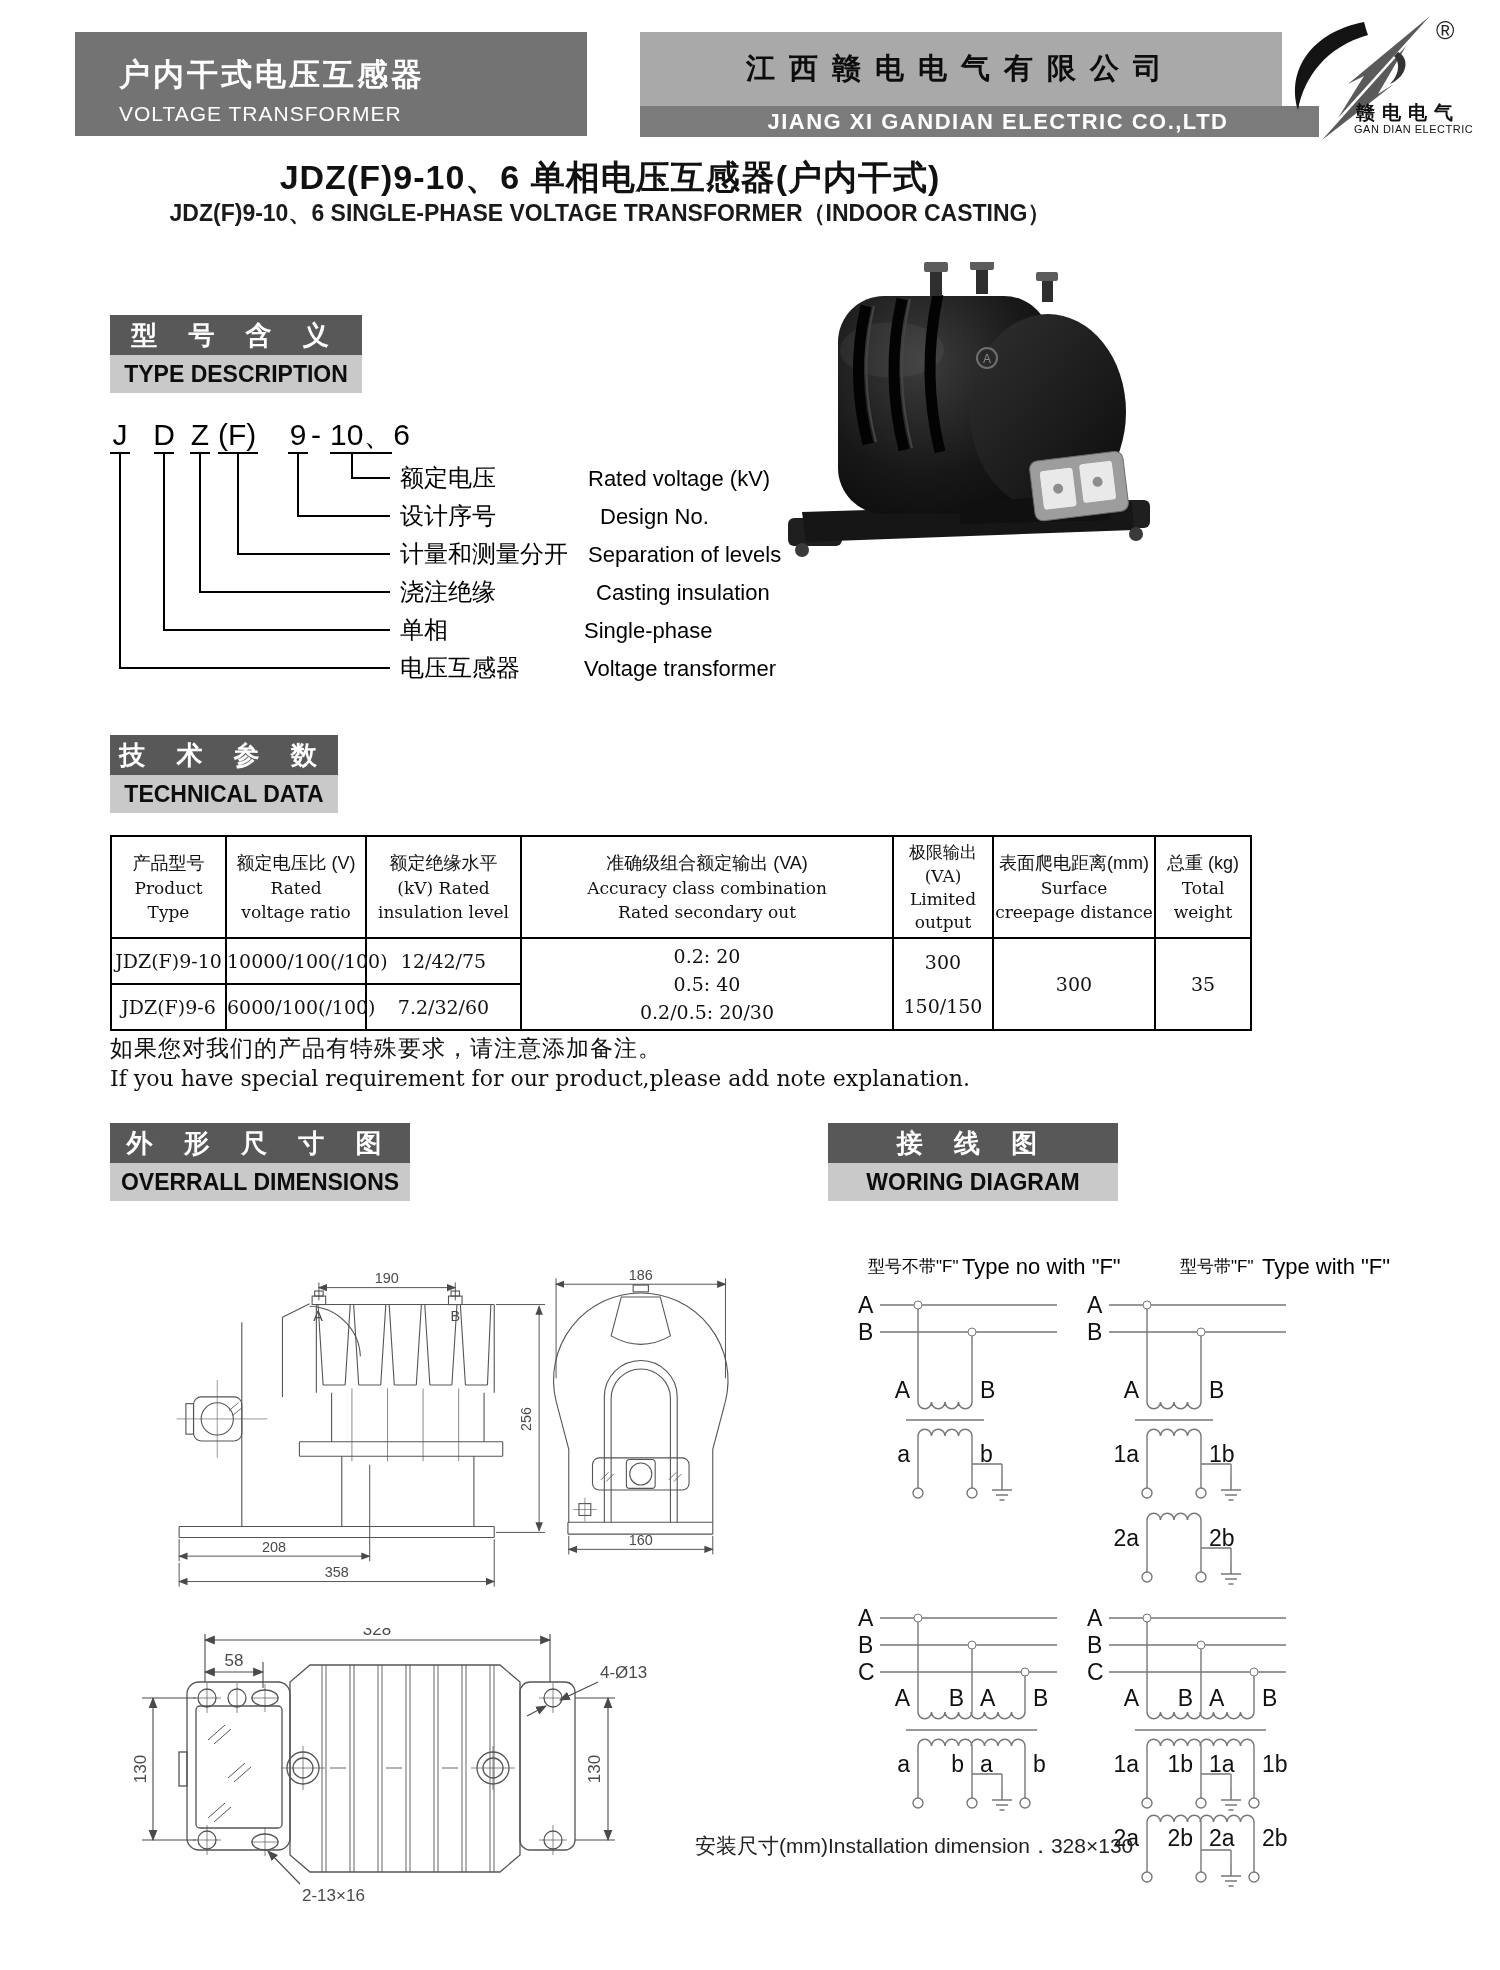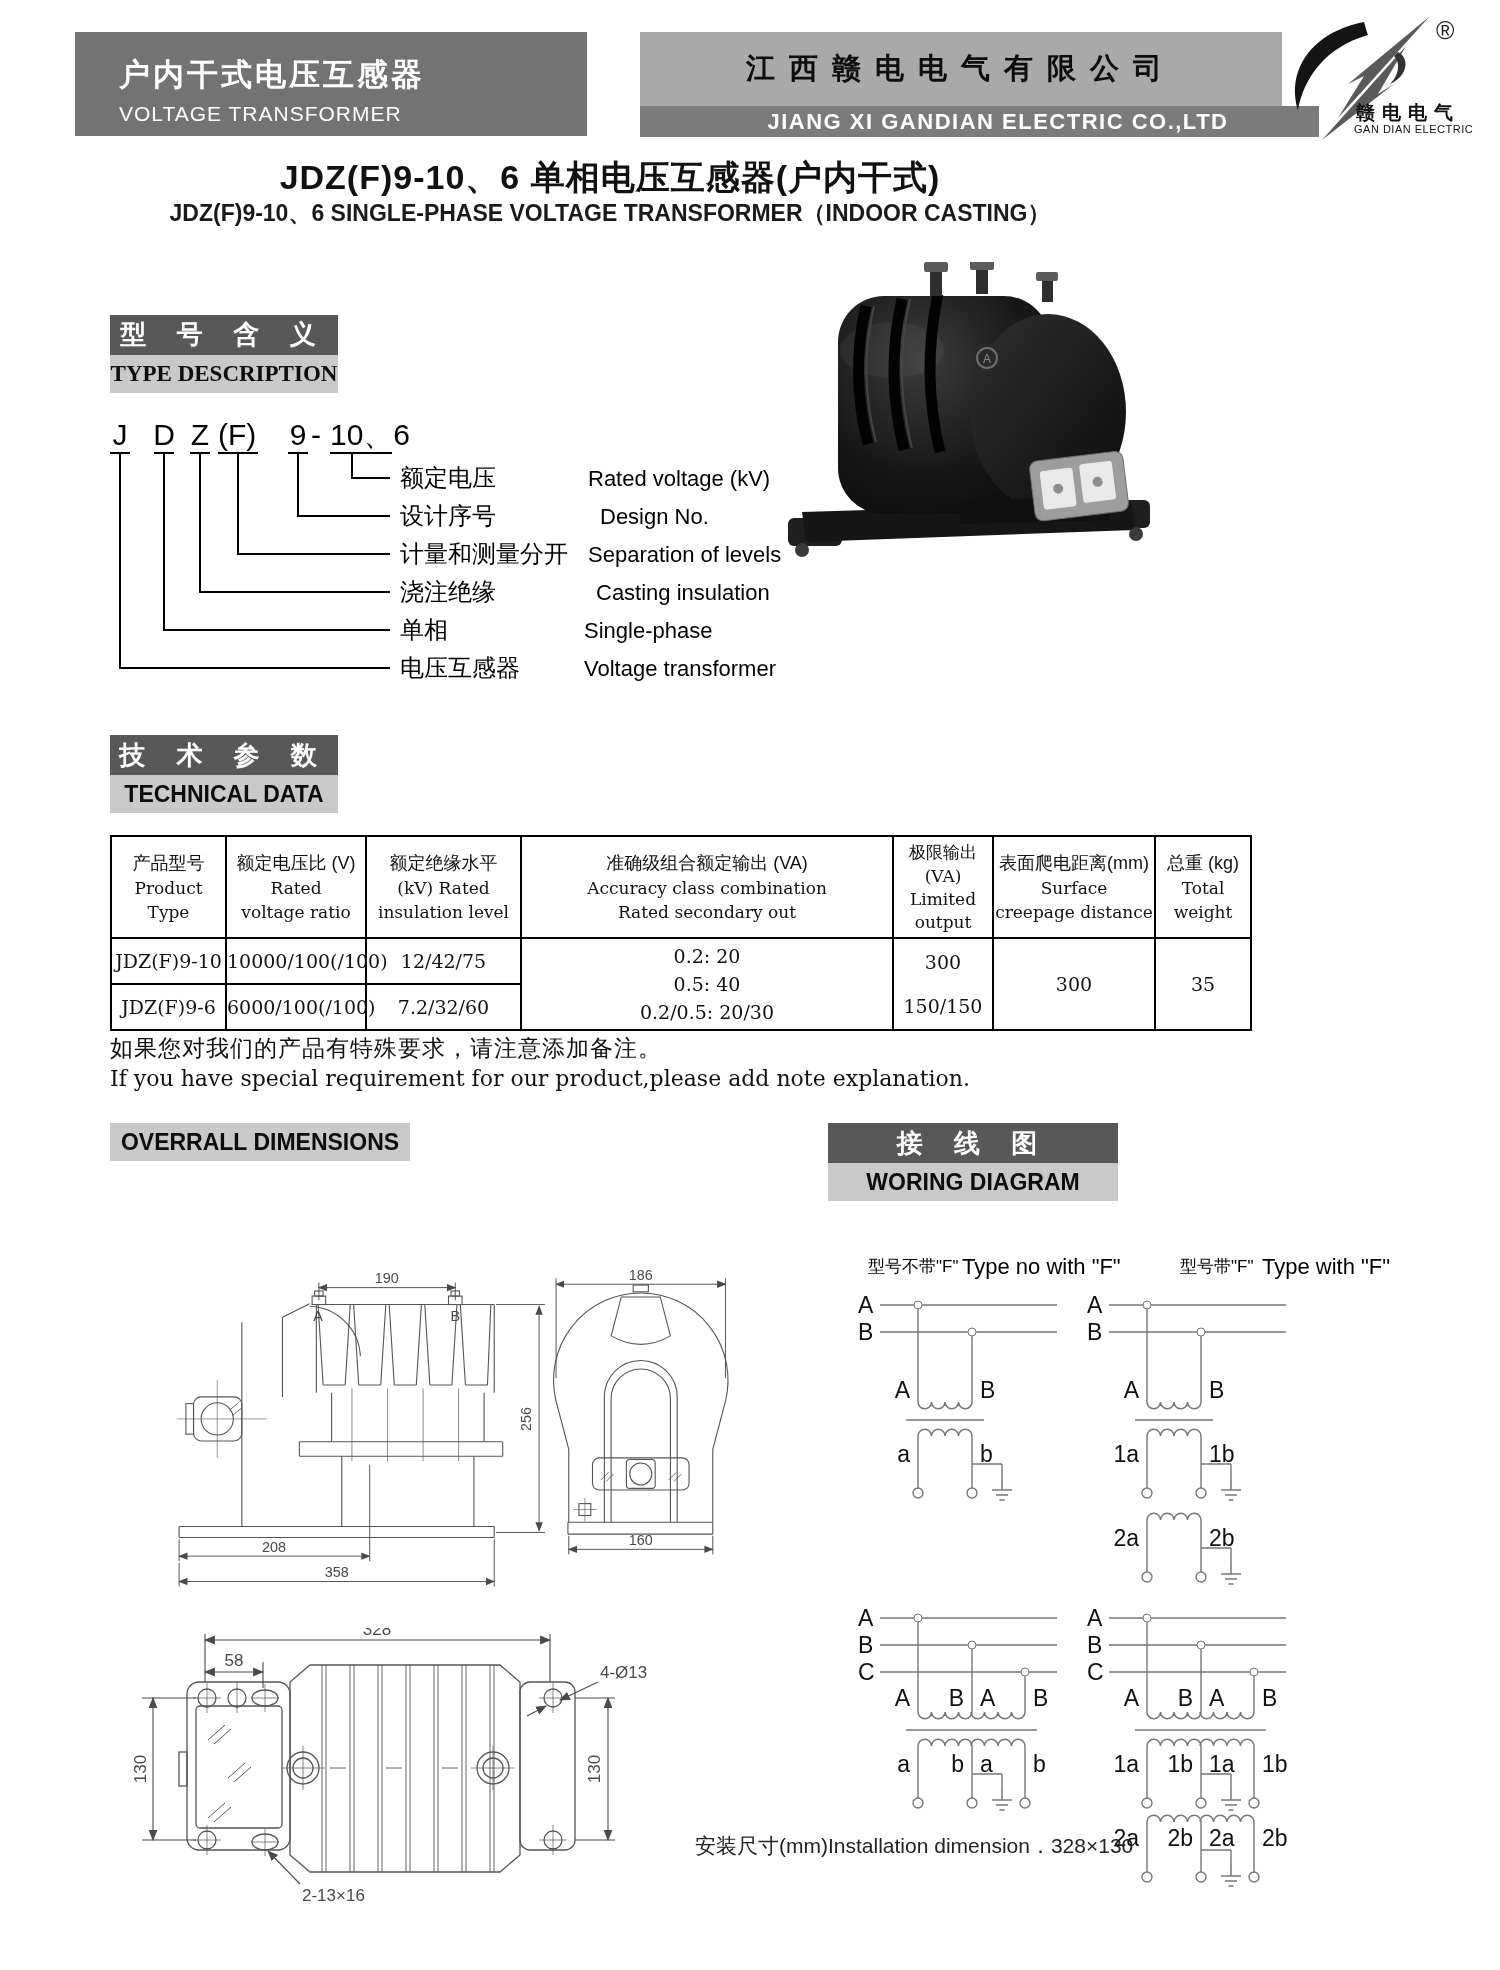--- a/index.html
+++ b/index.html
@@ -73,29 +73,30 @@
     <path d="M120,38 C132,44 130,62 112,70 C122,60 122,48 116,42 Z" fill="#333"></path>
   </svg>
   <span class="reg">®</span>
   <div class="zh">赣电电气</div>
   <div class="en">GAN DIAN ELECTRIC</div>
 </div>
 
 <div class="abs title-zh">JDZ(F)9-10、6 单相电压互感器(户内干式)</div>
 <div class="abs title-en">JDZ(F)9-10、6 SINGLE-PHASE VOLTAGE TRANSFORMER（INDOOR CASTING）</div>
 
-<div class="badge" style="left:110px;top:315px;width:228px;font-family:Liberation Serif, serif;">
+<div class="badge" style="left:110px;top:315px;width:252px;">
   <div class="bzh">型 号 含 义</div>
   <div class="ben">TYPE DESCRIPTION</div>
 </div>
 <div class="badge" style="left:110px;top:735px;width:228px;">
   <div class="bzh">技 术 参 数</div>
   <div class="ben">TECHNICAL DATA</div>
 </div>
 <div class="badge" style="left:110px;top:1123px;width:300px;">
+  <div class="bzh">外 形 尺 寸 图</div>
   <div class="ben">OVERRALL DIMENSIONS</div>
 </div>
 <div class="badge" style="left:828px;top:1123px;width:290px;">
   <div class="bzh">接 线 图</div>
   <div class="ben">WORING DIAGRAM</div>
 </div>
 
 <svg class="abs serif" style="left:100px;top:405px;" width="720" height="290" viewBox="100 405 720 290">
   <g fill="#000" font-size="30" font-family="DejaVu Serif, Liberation Serif, serif">
     <text x="120" y="445" text-anchor="middle">J</text>

